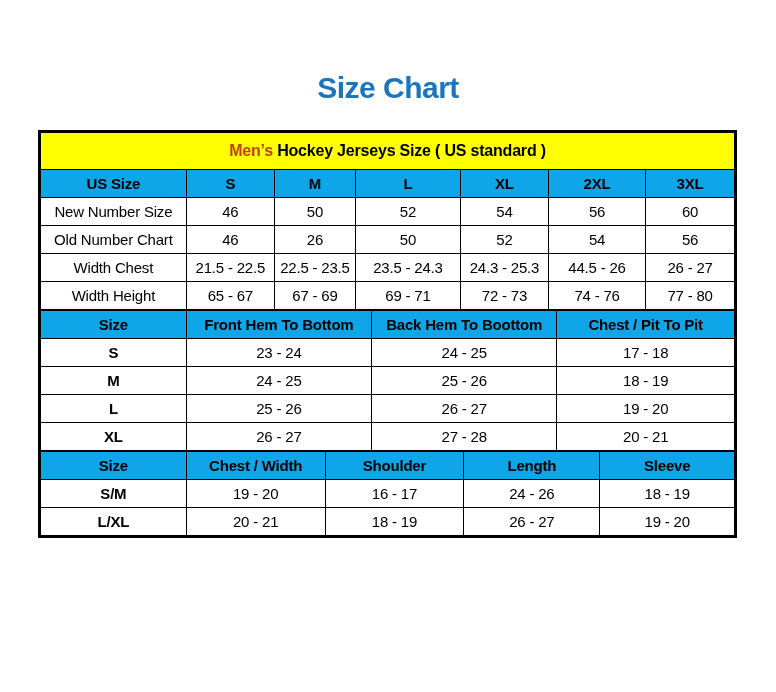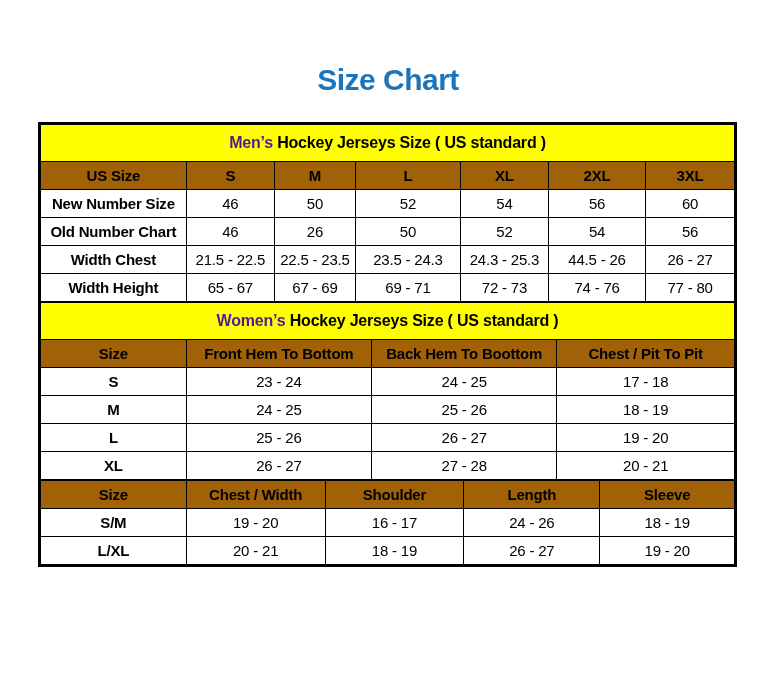--- a/index.html
+++ b/index.html
@@ -8,21 +8,21 @@
     background: #ffffff;
   }
   body {
     width: 776px;
     height: 692px;
     font-family: "Liberation Sans", sans-serif;
     color: #000000;
     overflow: hidden;
   }
   .page-title {
-    margin: 0;
+    margin: 8px;
     padding-top: 62px;
     line-height: 36px;
     text-align: center;
     font-size: 30px;
     font-weight: bold;
     color: #1b75bc;
     letter-spacing: -0.5px;
   }
   .chart-wrap {
     box-sizing: border-box;
@@ -49,31 +49,31 @@
   tr.band th {
     background: #ffff00;
     height: 36px;
     font-size: 16px;
     font-weight: bold;
   }
   tr.head th {
     height: 27px;
     font-size: 15px;
     font-weight: bold;
-    background: #a16207;
+    background: #0ea5e9;
   }
   td {
     height: 27px;
     font-size: 15px;
     font-weight: normal;
     background: #ffffff;
   }
-  td.rlabel { font-weight: bold; }
+  td.rlabel { font-weight: normal; }
   td.rlabel-strong { font-weight: bold; }
-  .accent { color: #4c1d95; }
+  .accent { color: #c2410c; }
   .wavy {
     text-decoration-style: wavy;
     text-decoration-color: #c00000;
     text-decoration-thickness: 1px;
     text-underline-offset: 4px;
   }
 </style>
 </head>
 <body>
 
@@ -146,23 +146,20 @@
   </table>
 
   <table class="size-table">
     <colgroup>
       <col style="width:21%">
         <col style="width:26.7%">
         <col style="width:26.7%">
         <col style="width:25.6%">
     </colgroup>
     <thead>
-      <tr class="band">
-        <th colspan="4"><span class="accent">Women’s</span><span> Hockey Jerseys Size ( US standard )</span></th>
-      </tr>
       <tr class="head">
         <th>Size</th>
         <th>Front Hem To Bottom</th>
         <th><span>Back Hem To </span><span class="wavy">Boottom</span></th>
         <th>Chest / Pit To Pit</th>
       </tr>
     </thead>
     <tbody>
       <tr>
         <td class="rlabel-strong">S</td>

